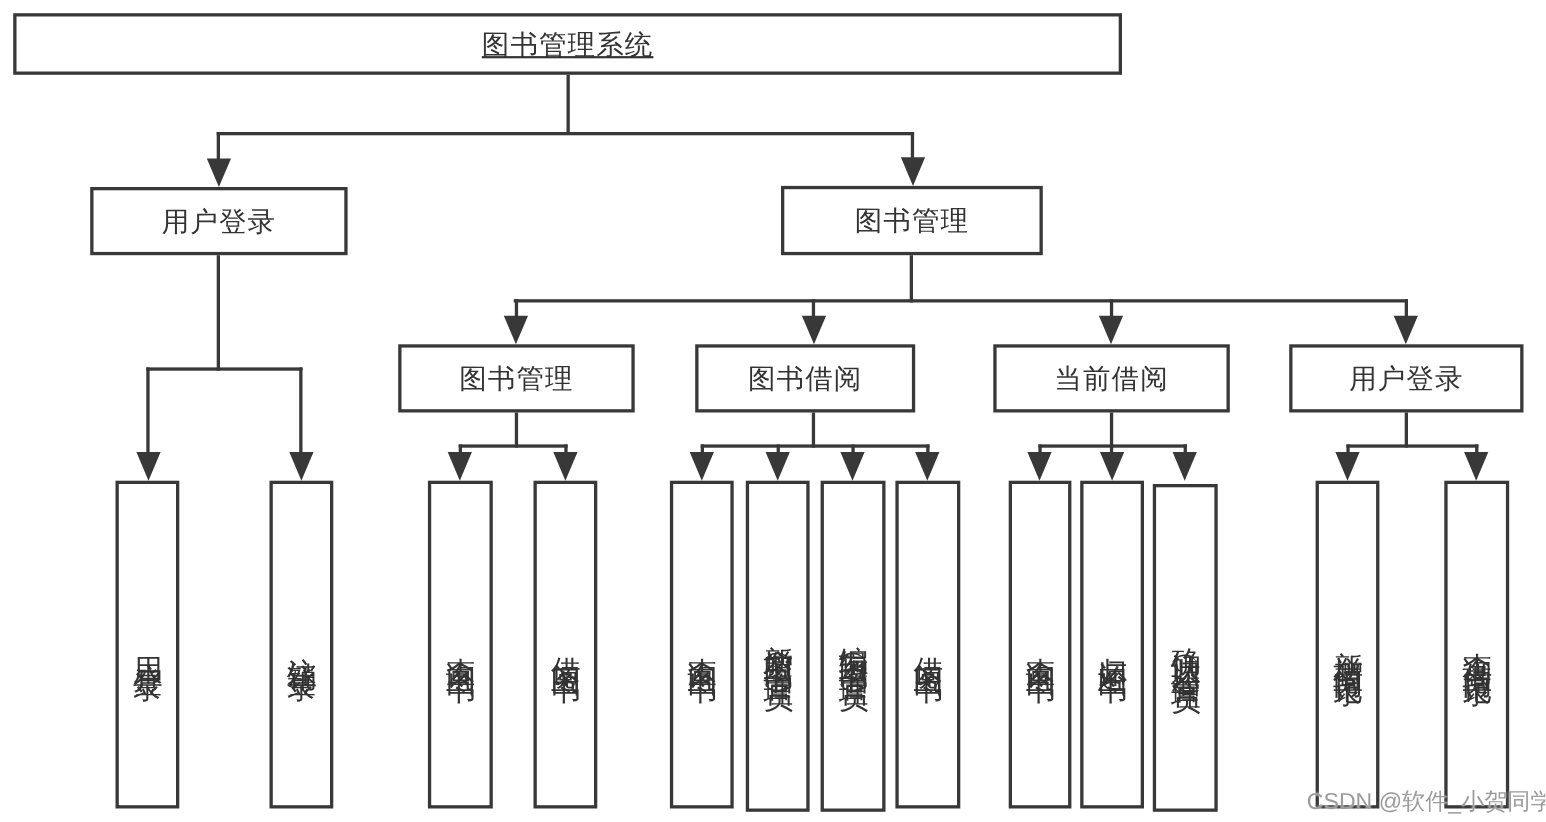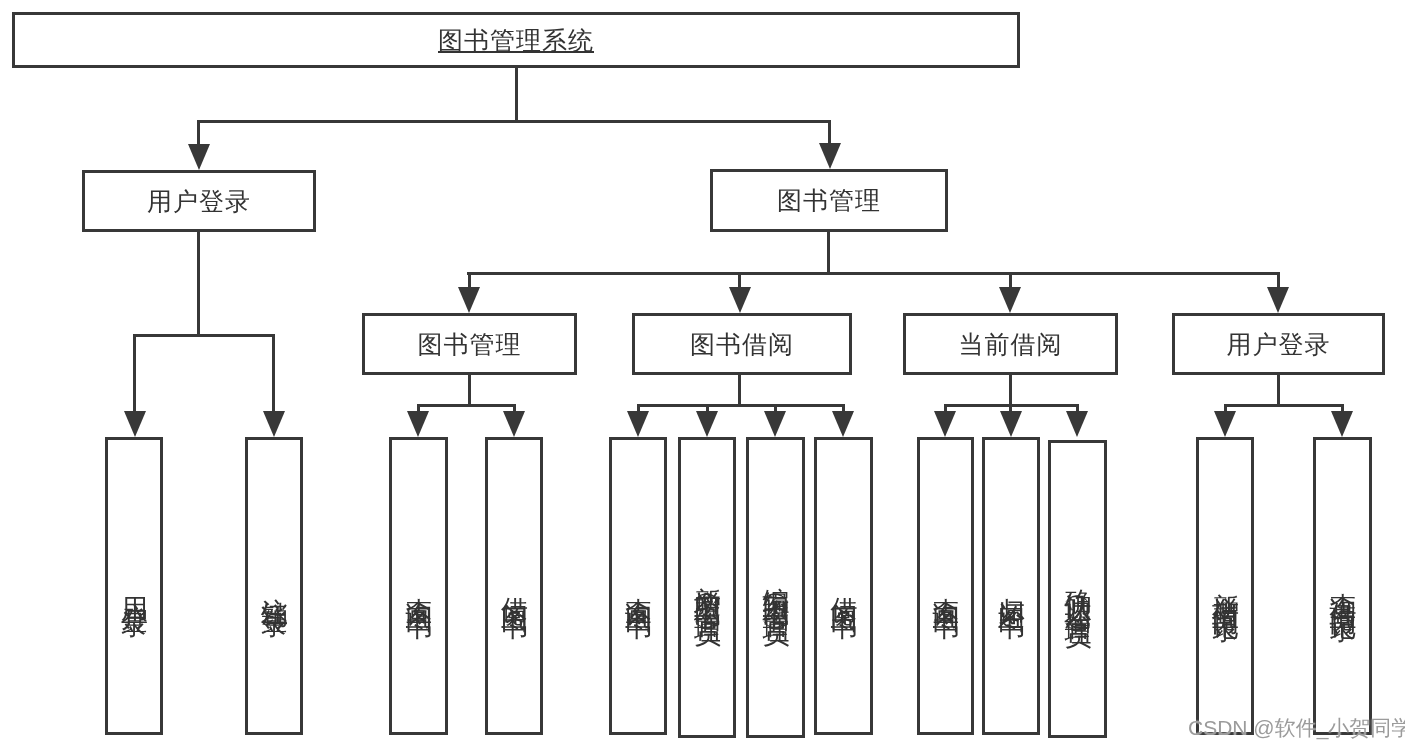--- a/index.html
+++ b/index.html
@@ -89,21 +89,21 @@
   <div class="vl" style="left:738px; top:272px; height:16px;"></div>
   <div class="ar" style="left:729px; top:287px;"></div>
   <div class="vl" style="left:1009px; top:272px; height:16px;"></div>
   <div class="ar" style="left:999px; top:287px;"></div>
   <div class="vl" style="left:1277px; top:272px; height:16px;"></div>
   <div class="ar" style="left:1267px; top:287px;"></div>
 
   <div class="box" style="left:362px; top:313px; width:215px; height:62px;">
     <span class="h-label">图书管理</span>
   </div>
-  <div class="box" style="left:632px; top:313px; width:220px; height:62px;">
+  <div class="box" style="left:632px; top:313px; width:200px; height:62px;">
     <span class="h-label">图书借阅</span>
   </div>
   <div class="box" style="left:903px; top:313px; width:215px; height:62px;">
     <span class="h-label">当前借阅</span>
   </div>
   <div class="box" style="left:1172px; top:313px; width:213px; height:62px;">
     <span class="h-label">用户登录</span>
   </div>
 
   <div class="vl" style="left:468px; top:375px; height:32px;"></div>

